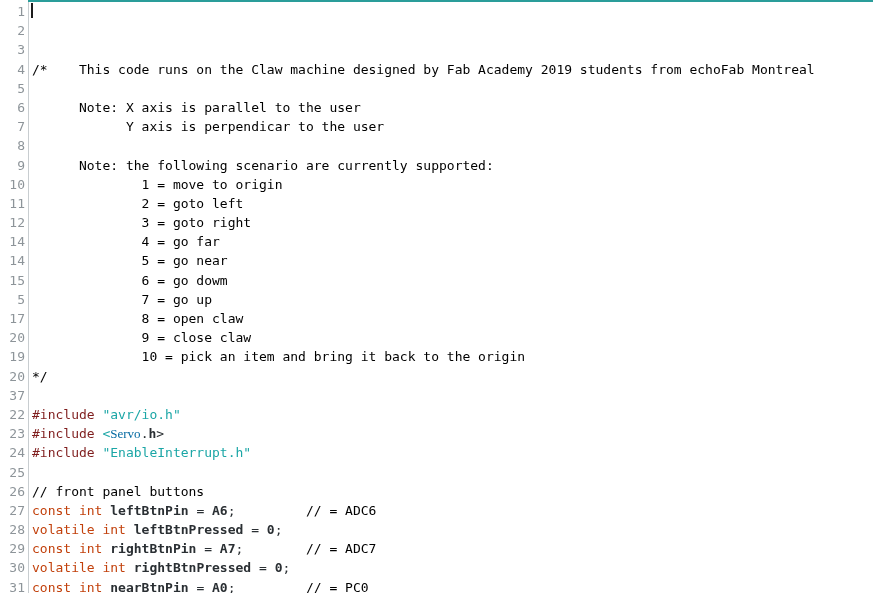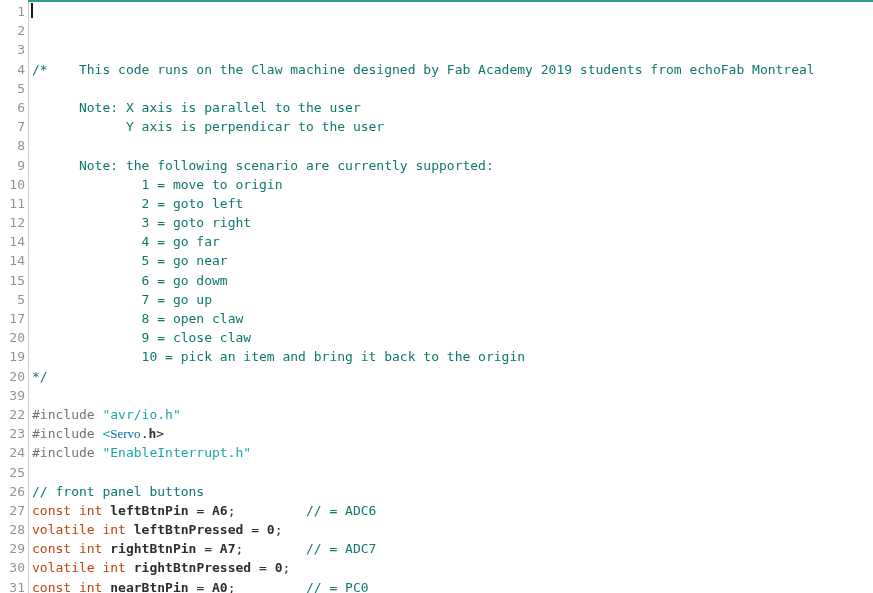--- a/index.html
+++ b/index.html
@@ -80,22 +80,22 @@
   
   #caret {
     position: absolute;
     left: 2px;
     top: 3px;
     width: 2px;
     height: 15px;
     background: #1c1c1c;
   }
   
-  .t-com   { color: #0f766e; font-style: normal; }
-  .t-pre   { color: #737373; }
+  .t-com   { color: #000000; font-style: normal; }
+  .t-pre   { color: #7f1d1d; }
   .t-str   { color: #1ba6a6; }
   .t-kw    { color: #c2410c; }
   .t-id    { color: #2a2f33; font-weight: bold; }
   .t-num   { color: #2a2f33; font-weight: bold; }
   .t-inc   { color: #0369a1; font-family: Liberation Serif, serif; }
   .t-plain { color: #2a2f33; }
 </style>
 </head>
 <body>
 
@@ -119,21 +119,21 @@
         <span class="ln">11</span>
         <span class="ln">12</span>
         <span class="ln">14</span>
         <span class="ln">14</span>
         <span class="ln">15</span>
         <span class="ln">5</span>
         <span class="ln">17</span>
         <span class="ln">20</span>
         <span class="ln">19</span>
         <span class="ln">20</span>
-        <span class="ln">39</span>
+        <span class="ln">37</span>
         <span class="ln">22</span>
         <span class="ln">23</span>
         <span class="ln">24</span>
         <span class="ln">25</span>
         <span class="ln">26</span>
         <span class="ln">27</span>
         <span class="ln">28</span>
         <span class="ln">29</span>
         <span class="ln">30</span>
         <span class="ln">31</span>

